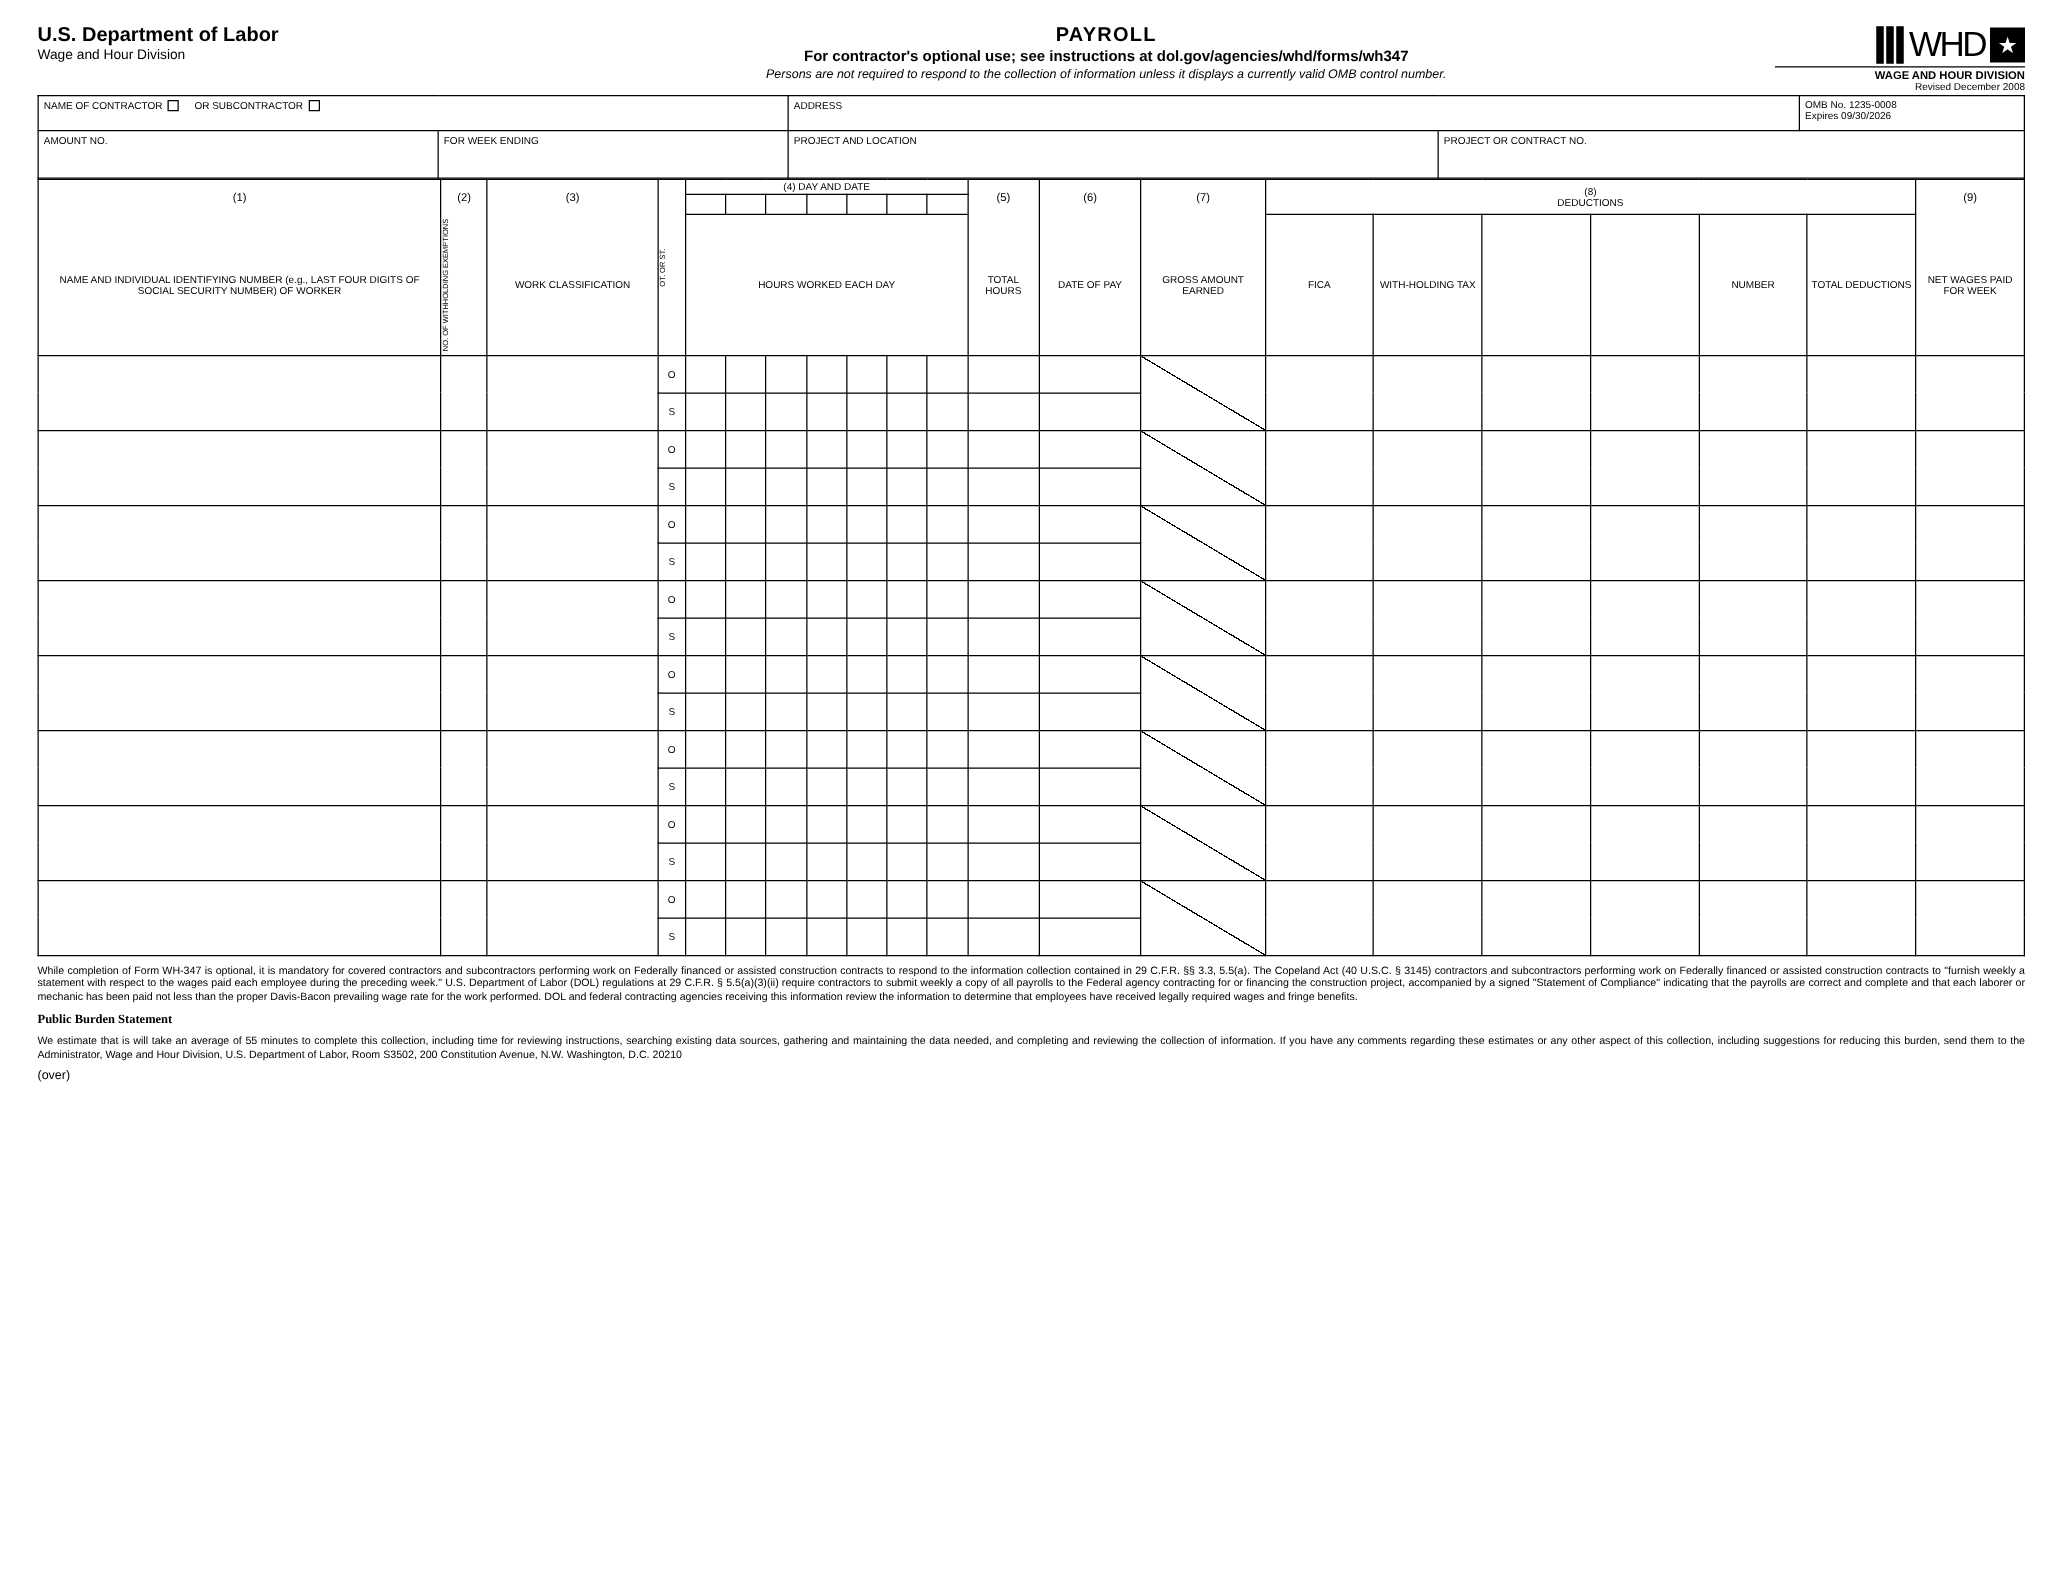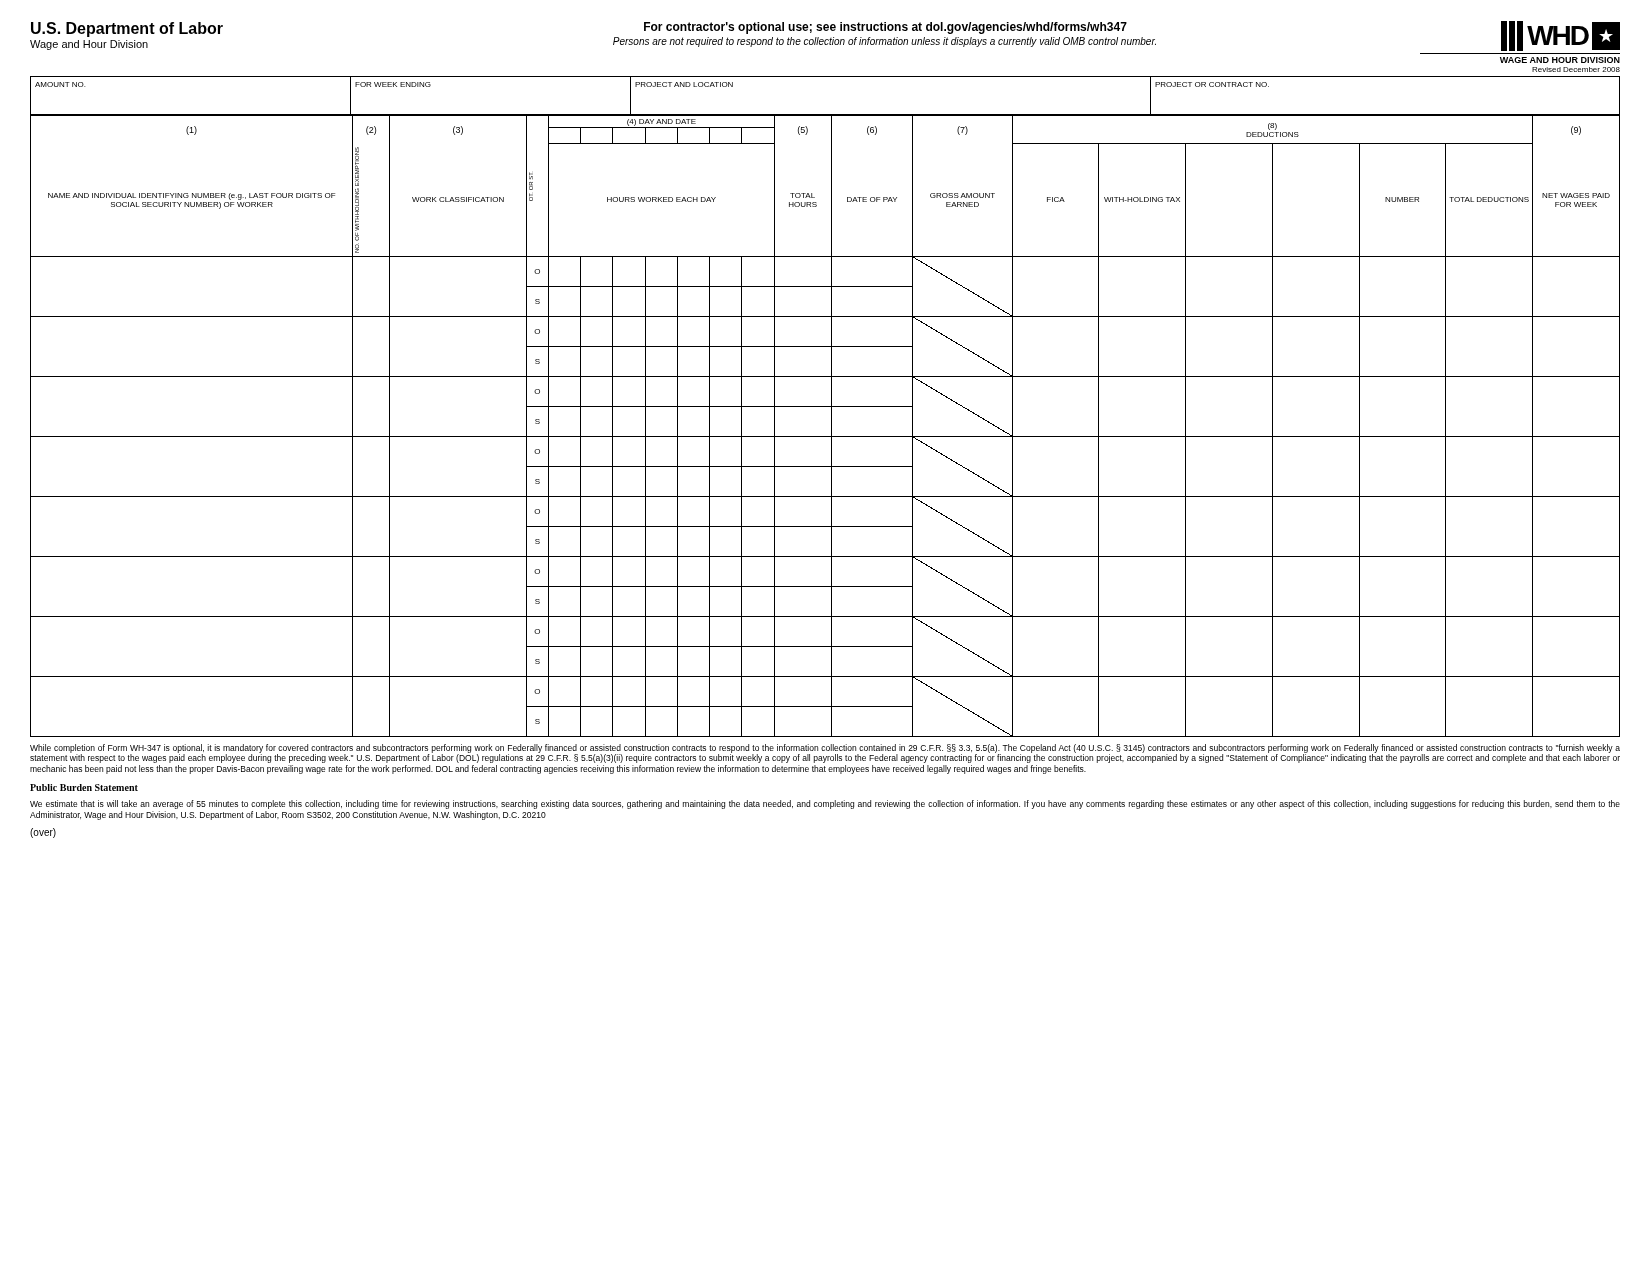--- a/index.html
+++ b/index.html
@@ -16,21 +16,21 @@
   .header-left h1 { font-size: 16px; font-weight: bold; margin: 0; }
   .header-left .sub { font-size: 11px; margin-top: 0; }
   .header-center { flex: 1; text-align: center; }
   .header-center h2 { font-size: 16px; font-weight: bold; margin: 0; letter-spacing: 1px; }
   .header-center .sub { font-size: 12px; font-weight: bold; }
   .header-center .note { font-size: 10px; font-style: italic; margin-top: 2px; }
   .header-right { flex: 0 0 200px; text-align: right; }
   .logo { display: flex; justify-content: flex-end; align-items: center; gap: 4px; }
   .logo-bars { display: flex; gap: 2px; }
   .logo-bar { width: 6px; height: 30px; background: #000; }
-  .logo-text { font-size: 28px; font-weight: 700; letter-spacing: -2px; }
+  .logo-text { font-size: 28px; font-weight: 400; letter-spacing: -2px; }
   .logo-star { width: 28px; height: 28px; background: #000; display: flex; align-items: center; justify-content: center; color: #fff; font-size: 18px; }
   .logo-sub { font-size: 9px; font-weight: bold; border-top: 1px solid #000; padding-top: 1px; margin-top: 1px; }
   .logo-rev { font-size: 8px; }
 
   table.form { width: 100%; border-collapse: collapse; }
   table.form td, table.form th { border: 1px solid #000; padding: 2px 4px; vertical-align: top; font-size: 9px; }
   .lbl { font-size: 8px; }
   .checkbox { display: inline-block; width: 9px; height: 9px; border: 1px solid #000; vertical-align: middle; margin: 0 2px; }
 
   table.grid { width: 100%; border-collapse: collapse; table-layout: fixed; }
@@ -58,40 +58,57 @@
 </style>
 </head>
 <body>
 
 <div class="header-row">
   <div class="header-left">
     <h1>U.S. Department of Labor</h1>
     <div class="sub">Wage and Hour Division</div>
   </div>
   <div class="header-center">
+    <h2>PAYROLL</h2>
     <div class="sub">For contractor's optional use; see instructions at dol.gov/agencies/whd/forms/wh347</div>
     <div class="note">Persons are not required to respond to the collection of information unless it displays a currently valid OMB control number.</div>
   </div>
   <div class="header-right">
     <div class="logo">
       <div class="logo-bars">
         <div class="logo-bar"></div>
           <div class="logo-bar"></div>
           <div class="logo-bar"></div>
       </div>
       <span class="logo-text">WHD</span>
       <span class="logo-star">★</span>
     </div>
     <div class="logo-sub">WAGE AND HOUR DIVISION</div>
     <div class="logo-rev">Revised December 2008</div>
   </div>
 </div>
 
 <table class="form">
   <tbody>
+      <tr>
+    <td colspan="2" style="height:28px;">
+      <span class="lbl">NAME OF CONTRACTOR</span>
+      <span class="checkbox"></span>
+      &nbsp;&nbsp;
+      <span class="lbl">OR SUBCONTRACTOR</span>
+      <span class="checkbox"></span>
+    </td>
+    <td colspan="2">
+      <span class="lbl">ADDRESS</span>
+    </td>
+    <td style="width:180px;">
+      <div class="lbl">OMB No. 1235-0008</div>
+      <div class="lbl">Expires 09/30/2026</div>
+    </td>
+  </tr>
   <tr>
     <td style="height:38px; width:320px;">
       <span class="lbl">AMOUNT NO.</span>
     </td>
     <td style="width:280px;">
       <span class="lbl">FOR WEEK ENDING</span>
     </td>
     <td style="width:520px;">
       <span class="lbl">PROJECT AND LOCATION</span>
     </td>

